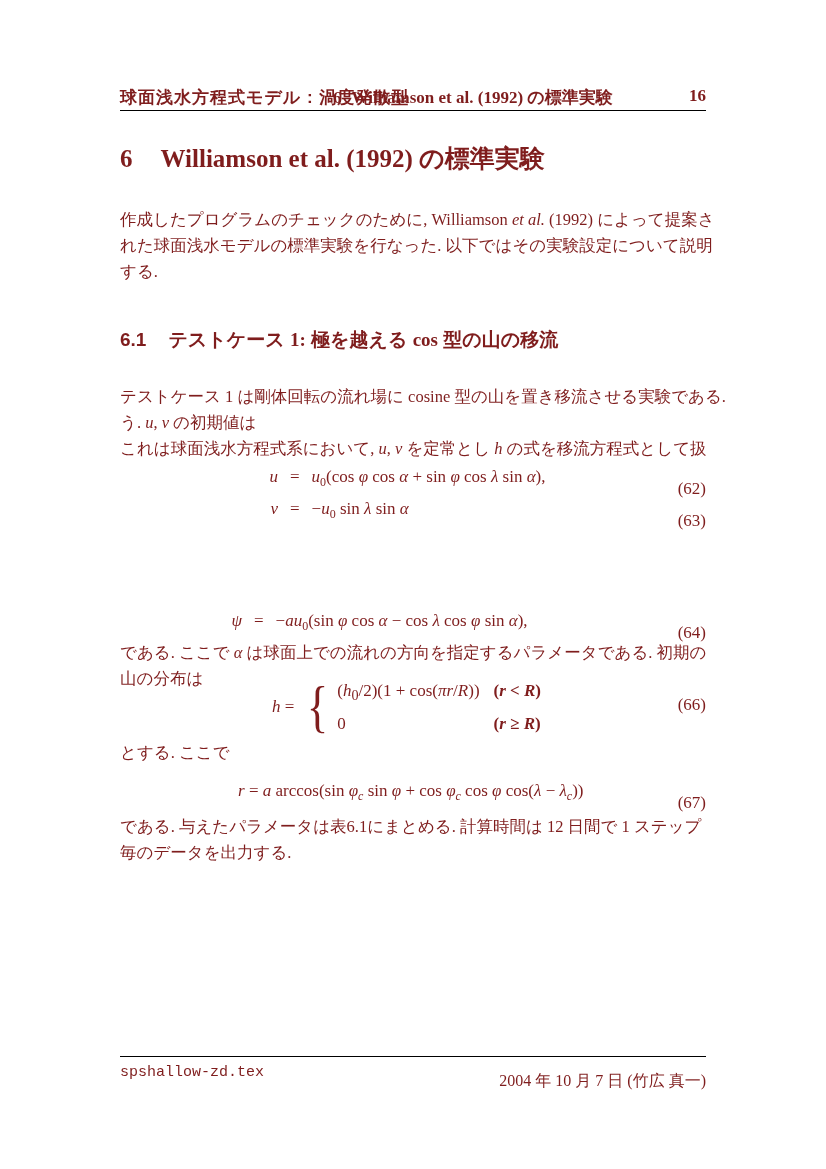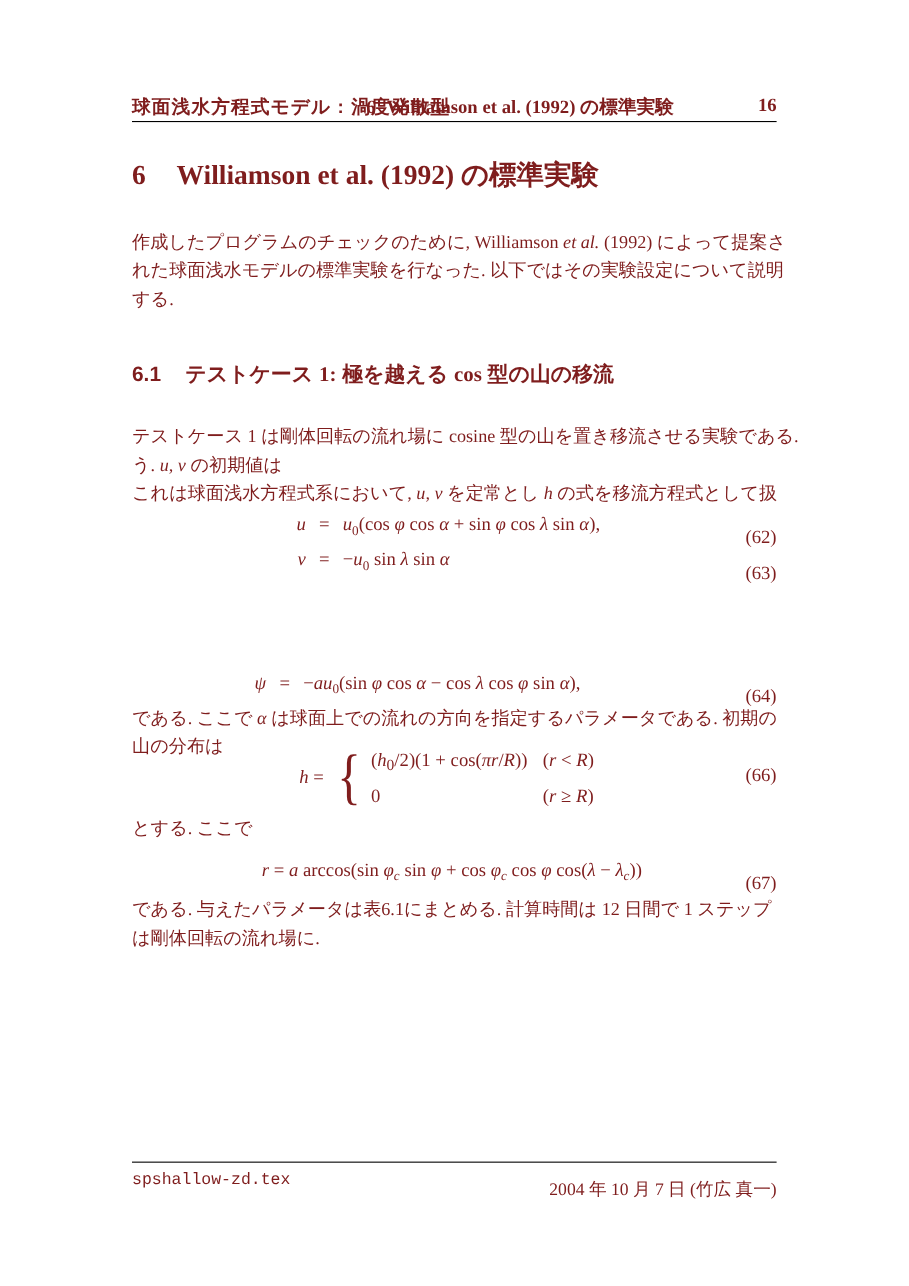--- a/index.html
+++ b/index.html
@@ -50,21 +50,21 @@
 
   
   .eq-cases { position:absolute; left:120px; width:586px; top:678px; height:58px;
               font-size:17px; }
   .cases-flex { display:flex; align-items:center; height:58px; }
   .cases-lead { margin-left:152px; white-space:nowrap; }
   .cases-brace { font-size:56px; font-weight:400; line-height:58px; margin:0 6px 0 10px;
                  transform:scaleX(.8); display:inline-block; }
   .cases-col .case-row { line-height:27px; white-space:nowrap; }
   .case-f { display:inline-block; min-width:152px; }
-  .case-c { display:inline-block; }
+  .case-c { display:inline-block;font-weight:bold; }
   .eq-cases .eqnum { position:absolute; right:0; top:17px; }
 
   .eq67 .body { margin-left:118px; }
 
   
   .foot-left { position:absolute; left:120px; top:1064px; font-size:15px;
                font-family:"Liberation Mono","DejaVu Sans Mono",monospace; }
   .foot-right { position:absolute; right:120px; top:1071px; font-size:16px; }
 </style>
 </head>
@@ -145,20 +145,20 @@
     <div class="line">とする. ここで</div>
   </div>
 
   <div class="eq eq67" style="top:778px;">
     <span class="body" style="display:inline-block;"><i>r</i> = <i>a</i> arccos(sin <i>φ</i><sub><i>c</i></sub> sin <i>φ</i> + cos <i>φ</i><sub><i>c</i></sub> cos <i>φ</i> cos(<i>λ</i> − <i>λ</i><sub><i>c</i></sub>))</span>
     <span class="eqnum">(67)</span>
   </div>
 
   <div class="para" style="top:814px;">
     <div class="line">である. 与えたパラメータは表6.1にまとめる. 計算時間は 12 日間で 1 ステップ</div>
-    <div class="line">は剛体回転の流れ場に.</div>
+    <div class="line">毎のデータを出力する.</div>
   </div>
 
   <div class="rule" style="top:1056px;"></div>
   <div class="foot-left">spshallow-zd.tex</div>
   <div class="foot-right">2004 年 10 月 7 日 (竹広 真一)</div>
 
 </div>
 
 </body></html>

